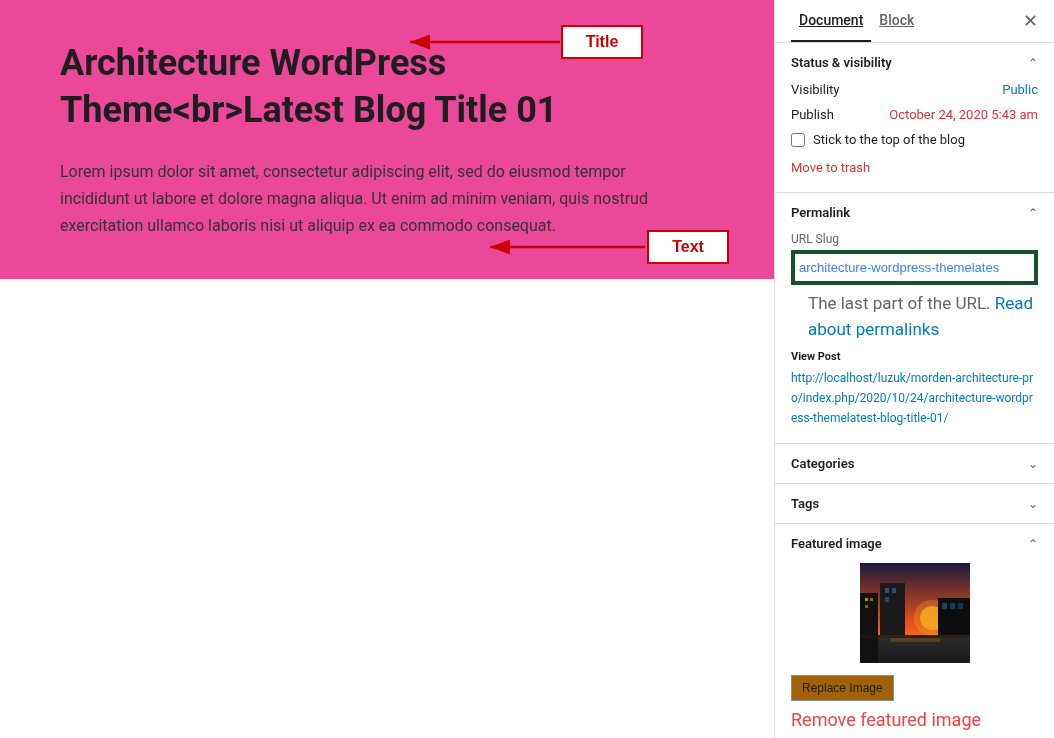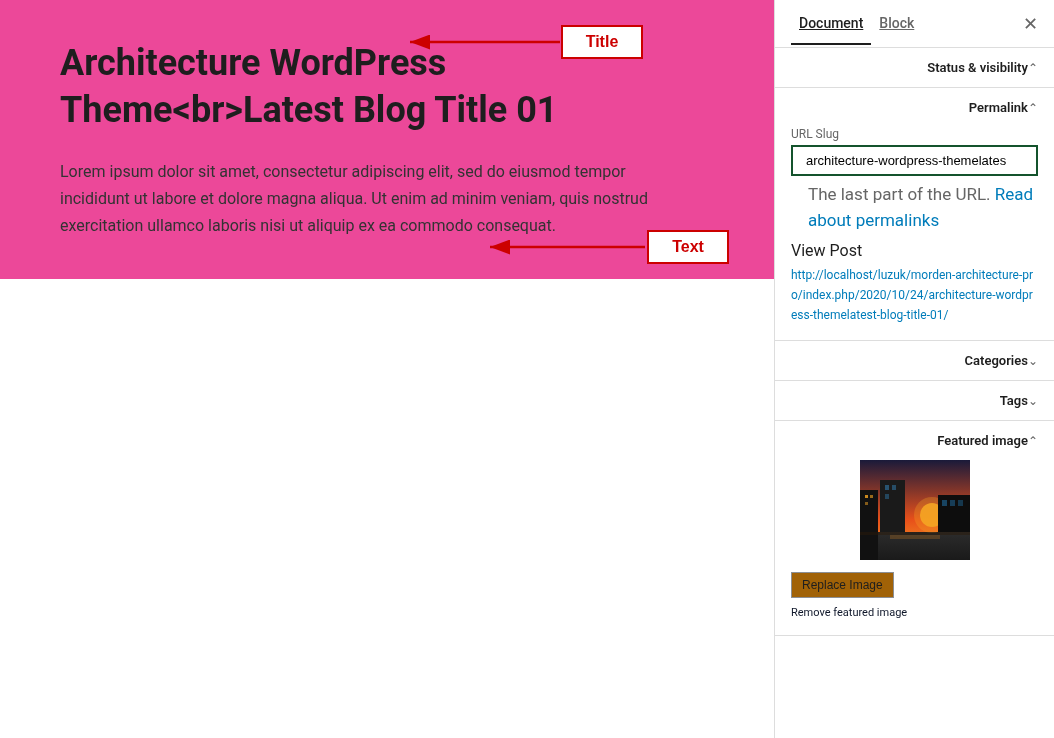--- a/index.html
+++ b/index.html
@@ -85,21 +85,21 @@
 
     
     .sidebar-section {
       border-bottom: 1px solid #ddd;
       padding: 0;
     }
 
     .sidebar-section-header {
       display: flex;
       align-items: center;
-      justify-content: flex-end;
+      justify-content: space-between;
       padding: 12px 16px;
       cursor: pointer;
     }
 
     .sidebar-section-title {
       font-size: 13px;
       font-weight: 600;
       color: #1e1e1e;
     }
 
@@ -163,45 +163,45 @@
 
     
     .url-slug-label {
       font-size: 12px;
       color: #666;
       margin-bottom: 4px;
     }
 
     .url-slug-input {
       width: 100%;
-      border: 2px solid #14532d;
-      padding: 6px 13px;
-      font-size: 13px;
-      color: #000000;
+      border: 4px solid #14532d;
+      padding: 6px 4px;
+      font-size: 13px;
+      color: #3b82f6;
       outline: none;
       margin-bottom: 6px;
     }
 
     .permalink-note {
       font-size: 17px;
       color: #666;
       margin-bottom: 8px;
       line-height: 1.5;
       margin-left: 17px;
     }
 
     .permalink-link {
       color: #007cba;
       cursor: pointer;
       text-decoration: none;
     }
 
     .view-post-label {
-      font-size: 16px;
-      font-weight: 400;
+      font-size: 11px;
+      font-weight: 700;
       color: #1e1e1e;
       margin-bottom: 4px;
     }
 
     .view-post-url {
       font-size: 12px;
       color: #007cba;
       cursor: pointer;
       text-decoration: none;
       word-break: break-all;
@@ -229,22 +229,22 @@
       border: 1px solid #8c8f94;
       background: #a16207;
       color: #1e1e1e;
       font-size: 12px;
       padding: 5px 10px;
       cursor: pointer;
       margin-bottom: 8px;
     }
 
     .remove-featured-link {
-      font-size: 11px;
-      color: #0f172a;
+      font-size: 18px;
+      color: #ef4444;
       cursor: pointer;
       text-decoration: none;
       display: block;
     }
 
     
     .editor-wrapper {
       position: relative;
       flex: 1;
       overflow: hidden;
@@ -312,20 +312,35 @@
   <div class="sidebar-tabs">
     <div class="sidebar-tab active">Document</div>
     <div class="sidebar-tab inactive">Block</div>
     <button class="sidebar-close">✕</button>
   </div>
 
   <div class="sidebar-section">
     <div class="sidebar-section-header">
       <span class="sidebar-section-title">Status &amp; visibility</span>
       <span class="chevron-icon">⌃</span>
+    </div>
+    <div class="sidebar-section-body">
+      <div class="field-row">
+        <span class="field-label">Visibility</span>
+        <span class="field-value">Public</span>
+      </div>
+      <div class="field-row">
+        <span class="field-label">Publish</span>
+        <span class="field-value-date">October 24, 2020 5:43 am</span>
+      </div>
+      <div class="checkbox-row">
+        <input type="checkbox" style="">
+        <span class="checkbox-label">Stick to the top of the blog</span>
+      </div>
+      <a href="#" class="move-to-trash">Move to trash</a>
     </div>
   </div>
 
   <div class="sidebar-section">
     <div class="sidebar-section-header">
       <span class="sidebar-section-title">Permalink</span>
       <span class="chevron-icon">⌃</span>
     </div>
     <div class="sidebar-section-body">
       <div class="url-slug-label">URL Slug</div>

